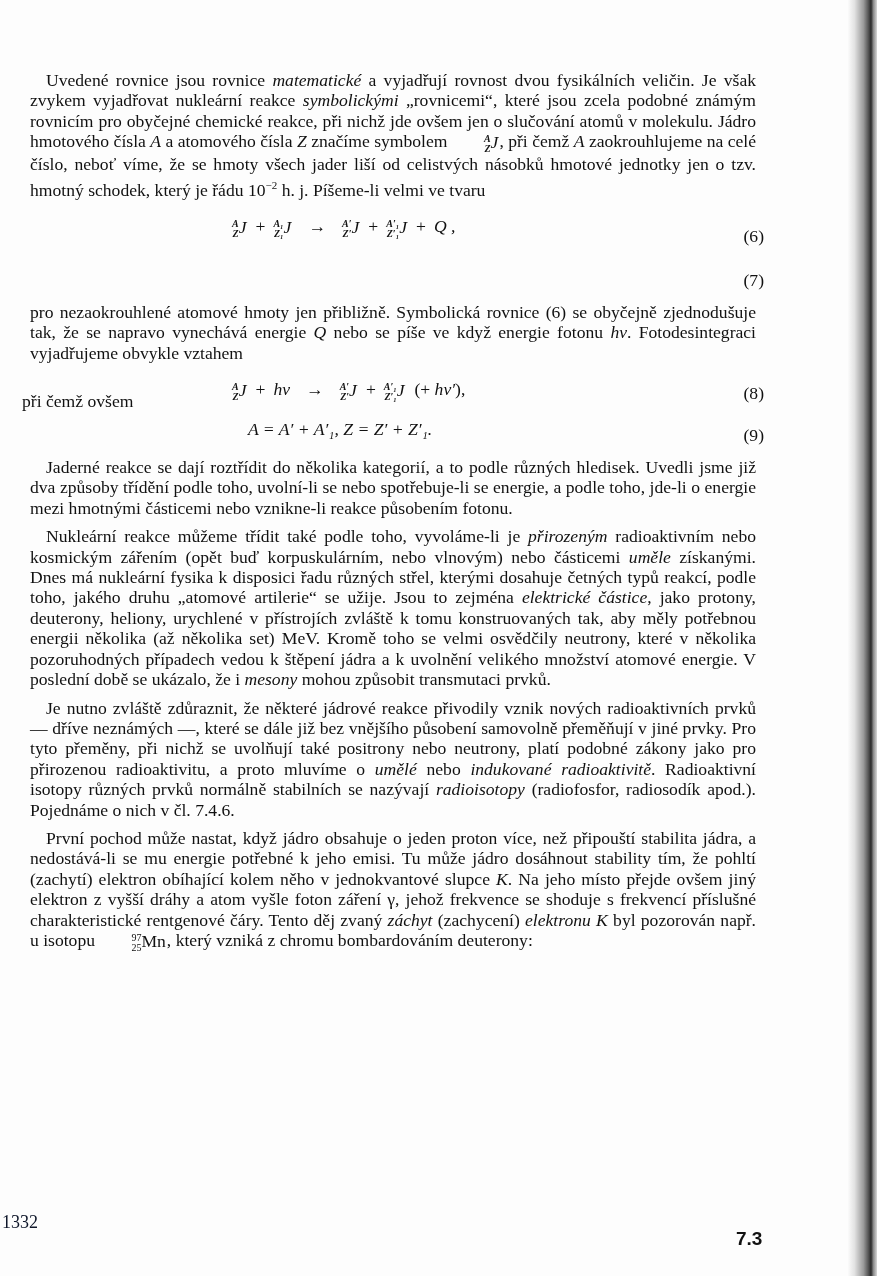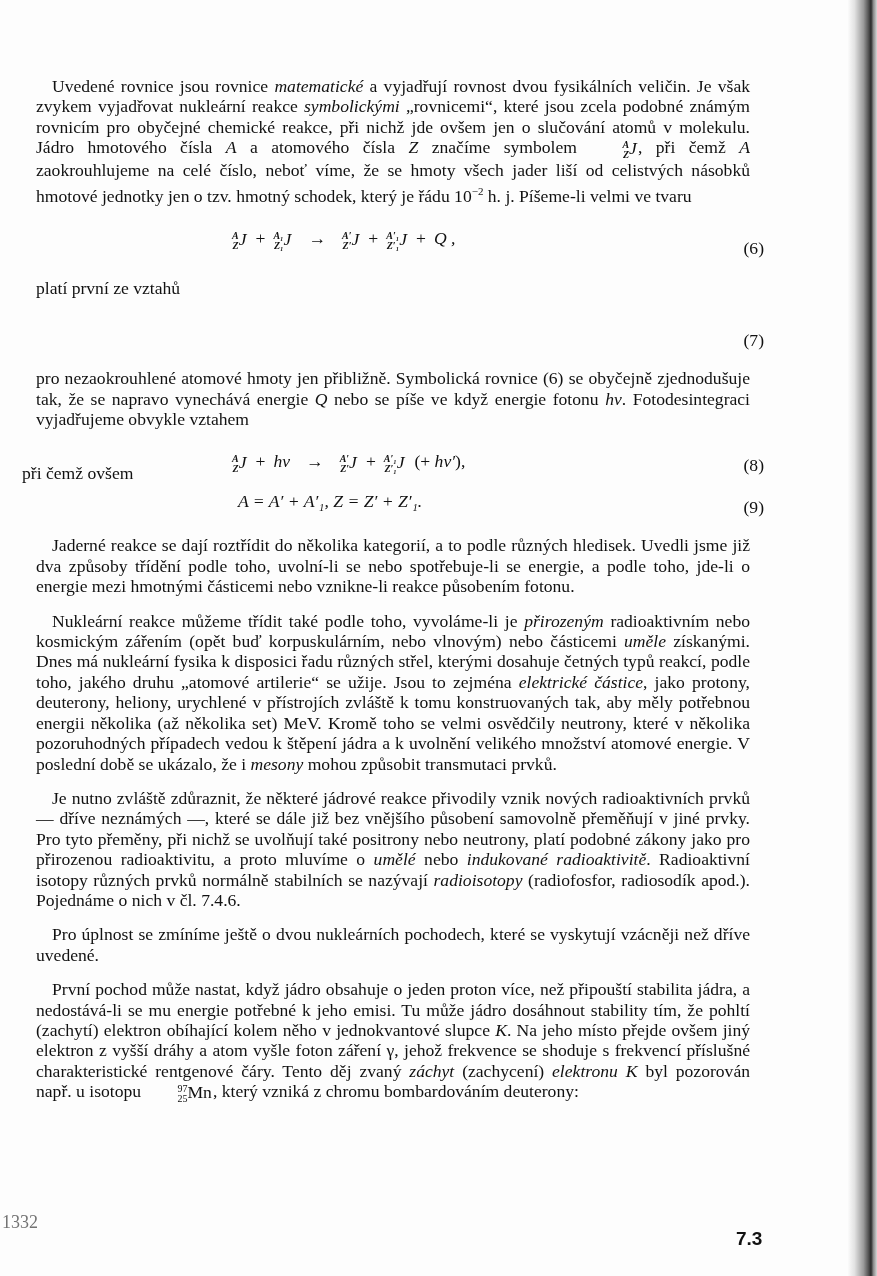--- a/index.html
+++ b/index.html
@@ -15,41 +15,41 @@
       background: #fdfdfd;
     }
     .binding {
       position: absolute; top: 0; right: 0; width: 30px; height: 1276px;
       background: linear-gradient(to right, #ffffff 0%, #e2e2e2 25%, #9a9a9a 55%, #5a5a5a 70%, #2a2a2a 80%, #8a8a8a 88%, #d8d8d8 100%);
     }
     .content {
       position: absolute; left: 22px; top: 62px; width: 742px;
       font-size: 17.6px; line-height: 20.4px;
     }
-    p { margin: 14px; text-align: justify; }
+    p { margin: 8px; text-align: justify; }
     p.indent { text-indent: 16px; }
     .eq-row {
       position: relative; height: 30px;
     }
     .eq-row .lead {
       position: absolute; left: 0; top: 12px;
     }
     .eq-row .eq {
       position: absolute; top: 0; font-style: italic; white-space: nowrap;
     }
     .eq-row .num {
       position: absolute; right: 0; top: 6px; font-style: normal;
     }
     .nuc { display: inline-block; position: relative; vertical-align: middle; margin-right: 1px; }
     .nuc .st { display: inline-flex; flex-direction: column; font-size: 10px; line-height: 10px; vertical-align: middle; text-align: right; font-weight: bold; }
     .op { font-style: normal; margin: 0 8px; }
     .arrow { font-style: normal; margin: 0 16px; }
     em { font-style: italic; }
     .footer-left {
-      position: absolute; left: 2px; top: 1212px; font-size: 18px; color: #737373;
+      position: absolute; left: 2px; top: 1212px; font-size: 18px; color: #0f172a;
       font-family: "Liberation Serif", serif;
     }
     .footer-right {
       position: absolute; left: 736px; top: 1228px; font-size: 19px; font-weight: bold;
       font-family: "Liberation Sans", sans-serif;
     }
     sub, sup { font-size: 11px; }
   </style>
 </head>
 <body>
@@ -75,21 +75,20 @@
             </span>J</span><span class="arrow">→</span><span class="nuc"><span class="st">
               <em>A′</em>
               <em>Z′</em>
             </span>J</span><span class="op">+</span><span class="nuc"><span class="st">
               <em>A′₁</em>
               <em>Z′₁</em>
             </span>J</span><span class="op">+</span>Q ,
       </span>
       <span class="num" style="top:18px;">(6)</span>
     </div>
-    <p>platí první ze vztahů</p>
 
     <div class="eq-row" style="height:42px;">
       <span class="num" style="top:18px;">(7)</span>
     </div>
 
     <p><span>pro nezaokrouhlené atomové hmoty jen přibližně. Symbolická rovnice (6) se obyčejně zjednodušuje tak, že se napravo vynechává energie </span><em>Q</em><span> nebo se píše ve když energie fotonu </span><em>hv</em><span>. Fotodesintegraci vyjadřujeme obvykle vztahem</span></p>
 
     <div class="eq-row" style="height:42px;">
       <span class="lead" style="top:20px;">při čemž ovšem</span>
       <span class="eq" style="left:210px; top:8px;">
@@ -101,31 +100,30 @@
               <em>Z′</em>
             </span>J</span><span class="op">+</span><span class="nuc"><span class="st">
               <em>A′₁</em>
               <em>Z′₁</em>
             </span>J</span>&nbsp;&nbsp;<span style="font-style:normal">(+</span> hv′<span style="font-style:normal">),</span>
       </span>
       <span class="num" style="top:12px;">(8)</span>
     </div>
 
     <div class="eq-row" style="height:36px;">
-      <span class="eq" style="left:216px; top:6px;text-align:right;">A = A′ + A′₁,   Z = Z′ + Z′₁.</span>
+      <span class="eq" style="left:226px; top:6px;text-align:right;">A = A′ + A′₁,   Z = Z′ + Z′₁.</span>
       <span class="num" style="top:12px;">(9)</span>
     </div>
 
     <p class="indent">Jaderné reakce se dají roztřídit do několika kategorií, a to podle různých hledisek. Uvedli jsme již dva způsoby třídění podle toho, uvolní-li se nebo spotřebuje-li se energie, a podle toho, jde-li o energie mezi hmotnými částicemi nebo vznikne-li reakce působením fotonu.</p>
 
     <p class="indent"><span>Nukleární reakce můžeme třídit také podle toho, vyvoláme-li je </span><em>přirozeným</em><span> radioaktivním nebo kosmickým zářením (opět buď korpuskulárním, nebo vlnovým) nebo částicemi </span><em>uměle</em><span> získanými. Dnes má nukleární fysika k disposici řadu různých střel, kterými dosahuje četných typů reakcí, podle toho, jakého druhu „atomové artilerie“ se užije. Jsou to zejména </span><em>elektrické částice</em><span>, jako protony, deuterony, heliony, urychlené v přístrojích zvláště k tomu konstruovaných tak, aby měly potřebnou energii několika (až několika set) MeV. Kromě toho se velmi osvědčily neutrony, které v několika pozoruhodných případech vedou k štěpení jádra a k uvolnění velikého množství atomové energie. V poslední době se ukázalo, že i </span><em>mesony</em><span> mohou způsobit transmutaci prvků.</span></p>
 
     <p class="indent"><span>Je nutno zvláště zdůraznit, že některé jádrové reakce přivodily vznik nových radioaktivních prvků — dříve neznámých —, které se dále již bez vnějšího působení samovolně přeměňují v jiné prvky. Pro tyto přeměny, při nichž se uvolňují také positrony nebo neutrony, platí podobné zákony jako pro přirozenou radioaktivitu, a proto mluvíme o </span><em>umělé</em><span> nebo </span><em>indukované radioaktivitě</em><span>. Radioaktivní isotopy různých prvků normálně stabilních se nazývají </span><em>radioisotopy</em><span> (radiofosfor, radiosodík apod.). Pojednáme o nich v čl. 7.4.6.</span></p>
 
-    <p class="indent">Pro úplnost se zmíníme ještě o dvou nukleárních pochodech, které se vyskytují vzácněji než dříve uvedené.</p>
 
     <p class="indent"><span>První pochod může nastat, když jádro obsahuje o jeden proton více, než připouští stabilita jádra, a nedostává-li se mu energie potřebné k jeho emisi. Tu může jádro dosáhnout stability tím, že pohltí (zachytí) elektron obíhající kolem něho v jednokvantové slupce </span><em>K</em><span>. Na jeho místo přejde ovšem jiný elektron z vyšší dráhy a atom vyšle foton záření γ, jehož frekvence se shoduje s frekvencí příslušné charakteristické rentgenové čáry. Tento děj zvaný </span><em>záchyt</em><span> (zachycení) </span><em>elektronu</em> <em>K</em><span> byl pozorován např. u isotopu </span><span class="nuc"><span class="st" style="font-weight:normal">
             <span>97</span>
             <span>25</span>
           </span><span>Mn</span></span><span>, který vzniká z chromu bombardováním deuterony:</span></p>
   </div>
 
   <div class="footer-left">1332</div>
   <div class="footer-right">7.3</div>
 </div>

